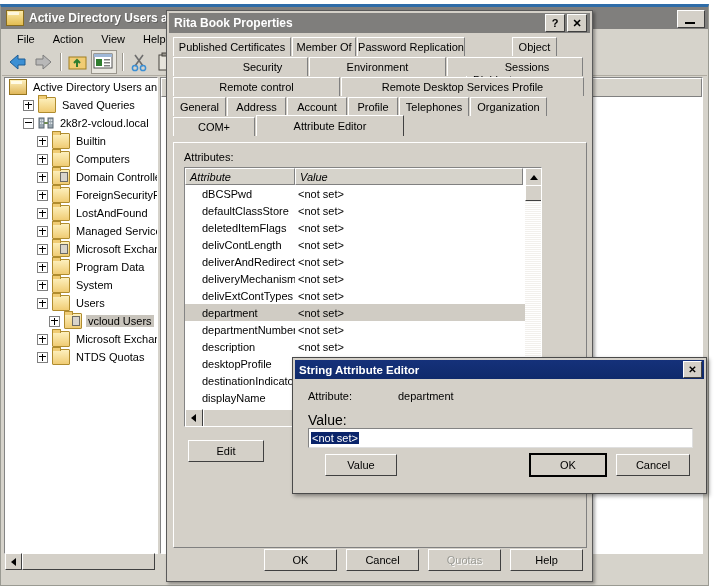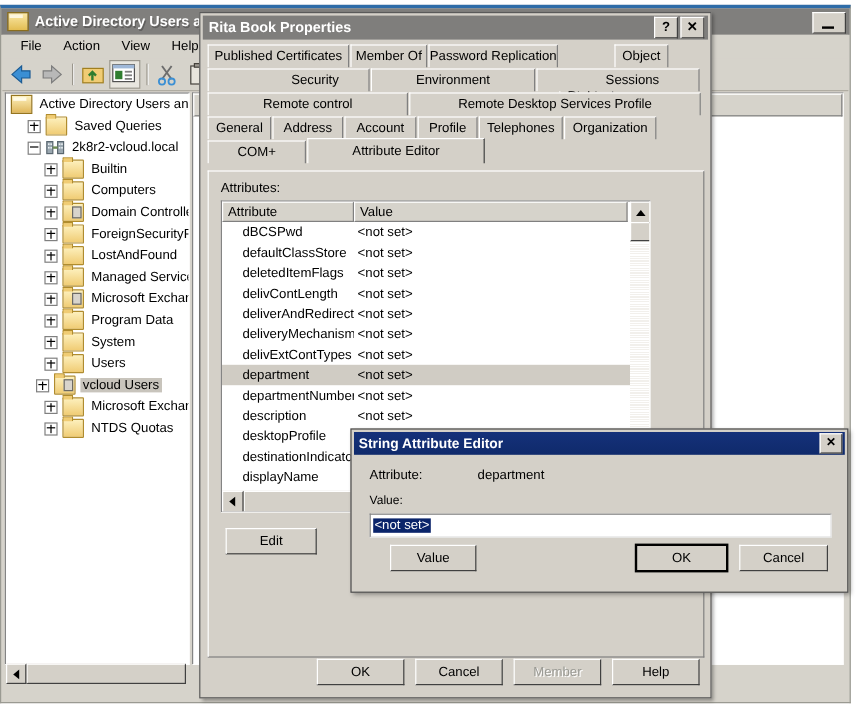--- a/index.html
+++ b/index.html
@@ -208,21 +208,21 @@
     border-right: 1px solid #808080; border-bottom: 1px solid #808080;
   }
   #attrs-label { position: absolute; left: 10px; top: 8px; font-size: 11px; }
   #attrs-list {
     position: absolute; left: 10px; top: 24px; width: 356px; height: 258px;
     background: #ffffff;
     border-top: 1px solid #848484; border-left: 1px solid #848484;
     border-right: 1px solid #ffffff; border-bottom: 1px solid #ffffff;
     overflow: hidden;
   }
-  #attrs-header { display: flex; height: 17px; }
+  #attrs-header { display: flex; height: 17px; font-style: italic; }
   .ah-cell {
     height: 17px; background: #d6d3cb; font-size: 11px;
     display: flex; align-items: center; padding-left: 4px; box-sizing: border-box;
     border-top: 1px solid #ffffff; border-left: 1px solid #ffffff;
     border-right: 1px solid #808080; border-bottom: 1px solid #808080;
   }
   .attr-row { display: flex; height: 17px; align-items: center; font-size: 11px; }
   .attr-row.selected { background: #d0ccc4; }
   .attr-name { width: 110px; padding-left: 17px; box-sizing: border-box; white-space: nowrap; overflow: hidden;}
   .attr-val { padding-left: 3px; }
@@ -302,21 +302,21 @@
   #sae-close {
     position: absolute; right: 2px; top: 1px; width: 17px; height: 15px;
     background: #d4d0c8;
     border-top: 1px solid #ffffff; border-left: 1px solid #ffffff;
     border-right: 1px solid #404040; border-bottom: 1px solid #404040;
     display: flex; align-items: center; justify-content: center;
     font-size: 10px; font-weight: bold; color: #000; line-height: 1;
   }
   #sae-attr-label { position: absolute; left: 15px; top: 32px; font-size: 11px; }
   #sae-attr-value { position: absolute; left: 105px; top: 32px; font-size: 11px; }
-  #sae-value-label { position: absolute; left: 15px; top: 54px; font-size: 10px; }
+  #sae-value-label { position: absolute; left: 15px; top: 54px; font-size: 14px; }
   #sae-input {
     position: absolute; left: 15px; top: 70px; width: 383px; height: 18px;
     background: #ffffff;
     border-top: 1px solid #848484; border-left: 1px solid #848484;
     border-right: 1px solid #dfdfdf; border-bottom: 1px solid #dfdfdf;
     display: flex; align-items: center;
   }
   #sae-input-text {
     background: #0a246a; color: #ffffff; font-size: 11px;
     padding: 0 1px; margin-left: 2px;
@@ -462,21 +462,21 @@
           <div class="tree-row" style="padding-left: 32px;">
             <span class="tree-expander plus"></span>
             <span class="ic ic-folder"></span>
             <span class="tree-label">System</span>
           </div>
           <div class="tree-row" style="padding-left: 32px;">
             <span class="tree-expander plus"></span>
             <span class="ic ic-folder"></span>
             <span class="tree-label">Users</span>
           </div>
-          <div class="tree-row" style="padding-left: 25px;">
+          <div class="tree-row" style="padding-left: 44px;">
             <span class="tree-expander plus"></span>
             <span class="ic ic-folder ic-folder-obj"></span>
             <span class="tree-label selected">vcloud Users</span>
           </div>
           <div class="tree-row" style="padding-left: 32px;">
             <span class="tree-expander plus"></span>
             <span class="ic ic-folder"></span>
             <span class="tree-label">Microsoft Exchange S</span>
           </div>
           <div class="tree-row" style="padding-left: 32px;">
@@ -625,21 +625,21 @@
           <div class="hs-thumb"></div>
         </div>
       </div>
 
       <div class="btn" id="edit-button">Edit</div>
     </div>
 
     <div id="props-bottom">
         <div class="btn" style="left: 97px;">OK</div>
         <div class="btn" style="left: 179px;">Cancel</div>
-        <div class="btn disabled" style="left: 261px;">Member</div>
+        <div class="btn disabled" style="left: 261px;">Quotas</div>
         <div class="btn" style="left: 343px;">Help</div>
       </div>
   </div>
 
   <div id="sae-dialog">
     <div id="sae-titlebar">
       <div id="sae-title-text">String Attribute Editor</div>
       <div id="sae-close">✕</div>
     </div>
 

